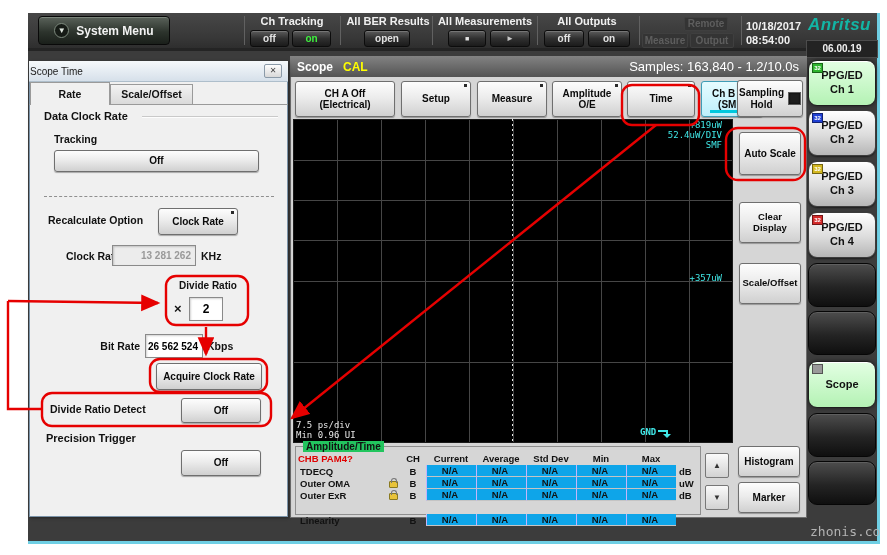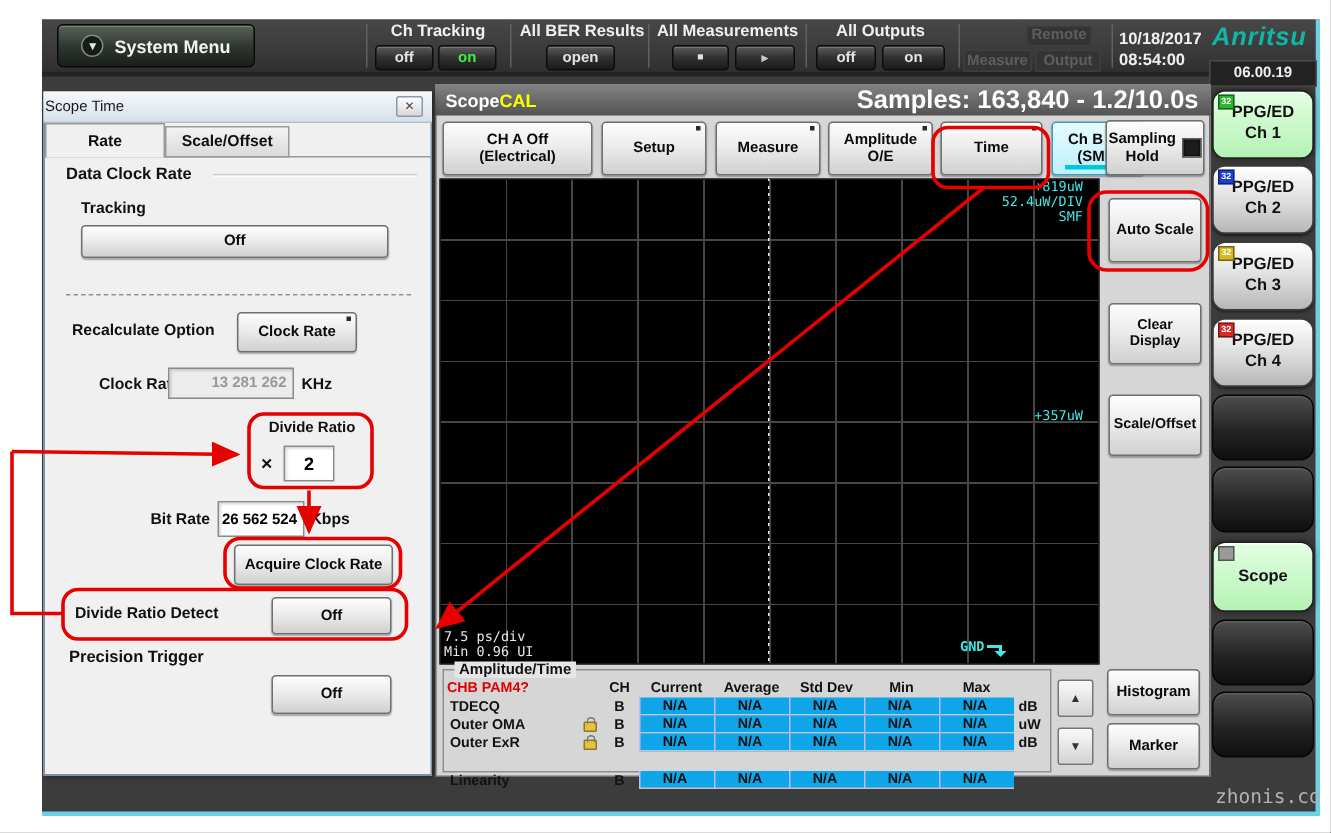--- a/index.html
+++ b/index.html
@@ -77,21 +77,21 @@
               font-size:9px; line-height:10px; text-align:right; }
   .white-txt { position:absolute; color:#e6e6e6; font-family:"DejaVu Sans Mono", monospace;
                font-size:9px; line-height:10px; }
   .gnd-wrap { position:absolute; left:640px; top:427px; color:#40e8e8; font-family:"DejaVu Sans Mono", monospace;
               font-size:9px; font-weight:bold; display:flex; align-items:flex-start; gap:2px; }
   .gnd-arrow { width:10px; height:7px; border-top:2px solid #40e8e8; border-right:2px solid #40e8e8; position:relative; margin-top:3px; }
   .gnd-arrow::after { content:""; position:absolute; right:-5px; bottom:-5px; border:4px solid transparent; border-top-color:#40e8e8; }
 
   
   .fieldset { position:absolute; left:295px; top:446px; width:406px; height:69px; border:1px solid #8f8f8f; }
-  .legend { position:absolute; left:303px; top:441px; background:#e5e5e5; padding:0 3px;
+  .legend { position:absolute; left:303px; top:441px; background:#22c55e; padding:0 3px;
             font-size:10px; font-weight:bold; color:#111; }
   .trow { position:absolute; left:298px; width:402px; display:grid;
           grid-template-columns:88px 14px 26px 50px 50px 50px 50px 50px 24px; align-items:center;
           font-size:9.5px; font-weight:bold; color:#111; }
   .trow .c { text-align:center; }
   .trow .val { background:#0ea5e9; border-left:1px solid #c4b5fd; border-bottom:1px solid #c4c4c4;
                text-align:center; padding-right:3px; height:12px; line-height:12px; }
   .trow.hdr .group { color:#e00000; grid-column:1 / span 2; }
   .trow .name { grid-column:1; padding-left:2px; }
   .lock { width:9px; height:7px; background:#e8c33a; border:1px solid #8a7a20; border-radius:1px;
@@ -200,22 +200,22 @@
   <div class="side-btn active" style="top:361px;height:47px">
     <span class="badge gray"></span>
     <span>Scope</span>
   </div>
   <div class="side-slot" style="top:413px"></div>
   <div class="side-slot" style="top:461px"></div>
 
   <div class="scope-win"></div>
   <div class="scope-title">
     <span style="color:#fff;font-size:12px;font-weight:bold;margin-left:7px">Scope</span>
-    <span style="color:#ffff00;font-size:12px;font-weight:bold;">CAL</span>
-    <span style="color:#fff;font-size:17px;font-weight:bold;margin-left:auto;margin-right:8px">Samples: 163,840 - 1.2/10.0s</span>
+    <span style="color:#ffff00;font-size:12px;font-weight:bold;margin-left:10px">CAL</span>
+    <span style="color:#fff;font-size:13px;font-weight:normal;margin-left:auto;margin-right:8px">Samples: 163,840 - 1.2/10.0s</span>
   </div>
 
   <div class="btn-light" style="left:295px;top:81px;width:100px;height:36px">
     <span>CH A Off</span>
     <span>(Electrical)</span>
   </div>
   <div class="btn-light dot" style="left:401px;top:81px;width:70px;height:36px">
     <span>Setup</span>
   </div>
   <div class="btn-light dot" style="left:477px;top:81px;width:70px;height:36px">

